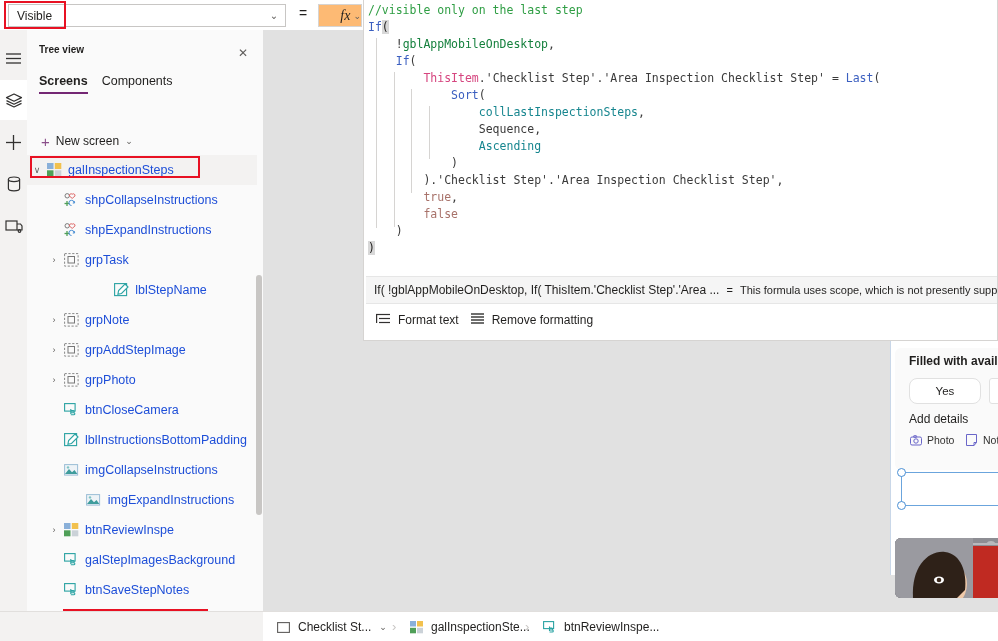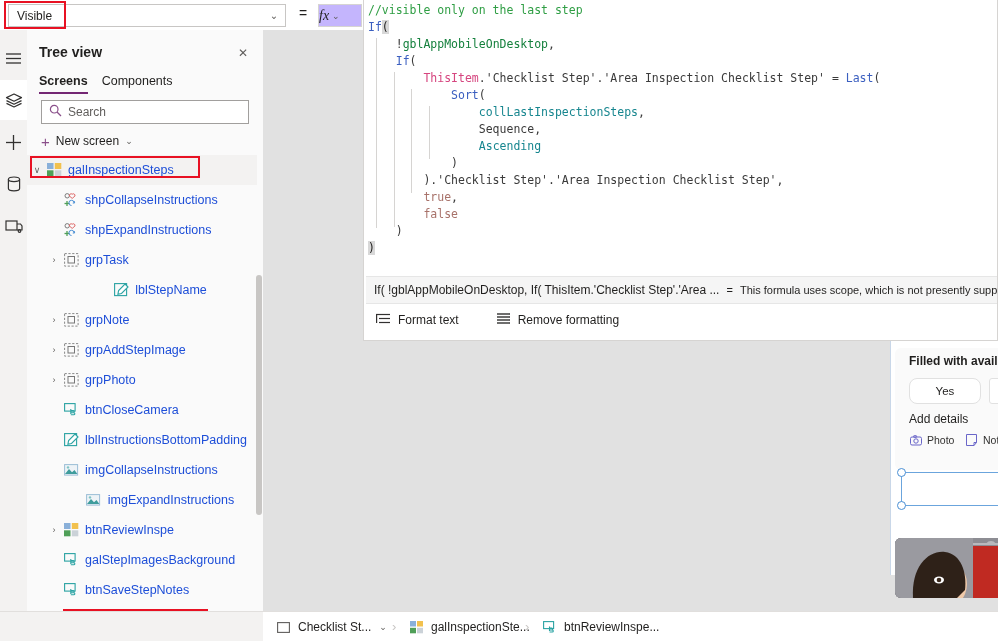--- a/index.html
+++ b/index.html
@@ -13,34 +13,34 @@
   .abs{position:absolute;}
 
   
   #topbar{left:0;top:0;width:998px;height:30px;background:#ffffff;border-bottom:1px solid #e6e6e6;}
   #propdrop{left:8px;top:4px;width:278px;height:23px;border:1px solid #c8c6c4;background:#fff;
             display:flex;align-items:center;box-sizing:border-box;}
   #propdrop .lbl{padding-left:8px;flex:1;font-size:12px;color:#201f1e;}
   #propdrop .chev{width:22px;text-align:center;color:#605e5c;font-size:10px;}
   #propHL{left:4px;top:1px;width:62px;height:28px;border:2px solid #e81123;box-sizing:border-box;pointer-events:none;}
   #eqsign{left:292px;top:5px;width:22px;height:20px;text-align:center;font-size:14px;color:#201f1e;}
-  #fxbtn{left:318px;top:4px;width:44px;height:23px;border:1px solid #d6d4d2;background:#c4b5fd;
-         display:flex;align-items:center;justify-content:flex-start;gap:3px;box-sizing:border-box;}
+  #fxbtn{left:318px;top:4px;width:44px;height:23px;border:1px solid #d6d4d2;background:#fdba74;
+         display:flex;align-items:center;justify-content:flex-end;gap:3px;box-sizing:border-box;}
   #fxbtn .fx{font-family:"Liberation Serif",serif;font-style:italic;font-size:14px;}
   #fxbtn .chev{font-size:9px;color:#605e5c;}
 
   
   #rail{left:0;top:30px;width:27px;height:611px;background:#f3f2f1;border-right:1px solid #e1dfdd;}
   .railbtn{position:absolute;left:0;width:27px;height:40px;display:flex;align-items:center;justify-content:center;color:#323130;}
   .railbtn.sel{background:#ffffff;}
   .railbtn svg{display:block;}
 
   
   #treepanel{left:27px;top:30px;width:236px;height:581px;background:#fafafa;border-right:1px solid #e1dfdd;}
-  #tvtitle{left:12px;top:14px;font-size:14px;font-weight:bold;color:#201f1e;}
+  #tvtitle{left:12px;top:14px;font-size:10px;font-weight:bold;color:#201f1e;}
   #tvclose{left:206px;top:13px;width:20px;height:20px;display:flex;align-items:center;justify-content:center;color:#605e5c;}
   #tvtabs{left:12px;top:44px;width:220px;height:24px;}
   .tvtab{float:left;margin-right:14px;font-size:12.5px;color:#201f1e;padding-bottom:4px;}
   .tvtab.act{border-bottom:2px solid #742774;font-weight:bold;}
   #searchbox{left:14px;top:70px;width:208px;height:24px;border:1px solid #a19f9d;background:#fff;
              display:flex;align-items:center;box-sizing:border-box;}
   #searchbox .si{width:26px;text-align:center;color:#8a4f8a;}
   #searchbox .sp{color:#605e5c;font-size:12px;}
   #newscreen{left:14px;top:100px;width:180px;height:22px;display:flex;align-items:center;gap:6px;color:#201f1e;}
   #newscreen .plus{color:#8a4f8a;font-size:15px;line-height:1;}
@@ -89,21 +89,21 @@
   .tl{color:#17868f;}  
   .pl{color:#3a3a3a;}  
   .bl{color:#a8726a;}  
   .cur{background:#d8d8d8;}
   #fxerr{position:absolute;left:2px;top:276px;width:631px;height:26px;background:#f5f5f5;
          border-top:1px solid #e6e6e6;border-bottom:1px solid #e6e6e6;
          display:flex;align-items:center;overflow:hidden;}
   #fxerr .e1{padding-left:8px;font-size:12px;color:#201f1e;white-space:nowrap;}
   #fxerr .eq{padding:0 7px;font-size:11px;color:#201f1e;}
   #fxerr .e2{font-size:11px;color:#201f1e;white-space:nowrap;}
-  #fxtools{position:absolute;left:2px;top:305px;width:631px;height:30px;display:flex;align-items:center;gap:38px;padding-left:10px;box-sizing:border-box;}
+  #fxtools{position:absolute;left:2px;top:305px;width:631px;height:30px;display:flex;align-items:center;gap:12px;padding-left:10px;box-sizing:border-box;}
   .fxtool{display:flex;align-items:center;gap:7px;font-size:12px;color:#201f1e;}
 
   
   #botbar{left:263px;top:611px;width:735px;height:30px;background:#ffffff;border-top:1px solid #e1dfdd;}
   .crumb{position:absolute;top:0;height:30px;display:flex;align-items:center;gap:6px;font-size:12px;color:#201f1e;}
   .crumb .ci{width:17px;height:15px;display:flex;align-items:center;justify-content:center;}
   .crumb .cv{font-size:9px;color:#605e5c;margin-left:2px;}
   .sep{position:absolute;top:7px;width:10px;height:16px;color:#c8c6c4;font-size:13px;}
   #leftbot{left:0;top:611px;width:263px;height:30px;background:#f3f2f1;border-top:1px solid #e1dfdd;}
 </style>
@@ -168,31 +168,20 @@
       </svg>
   </div>
 </div>
 
 <div class="abs" id="treepanel">
   <div class="abs" id="tvtitle">Tree view</div>
   <div class="abs" id="tvclose">✕</div>
   <div class="abs" id="tvtabs">
     <div class="tvtab act">Screens</div>
     <div class="tvtab">Components</div>
-  </div>
-  <div class="abs" id="searchbox">
-    <span class="si">
-      <svg width="13" height="13" viewBox="0 0 13 13">
-          <g fill="none" stroke="#8a4f8a" stroke-width="1.2">
-        <circle cx="5.2" cy="5.2" r="3.8"></circle>
-            <line x1="8" y1="8" x2="12" y2="12"></line>
-          </g>
-        </svg>
-    </span>
-    <span class="sp">Search</span>
   </div>
   <div class="abs" id="newscreen">
     <span class="plus">+</span>
     <span>New screen</span>
     <span class="chev">⌄</span>
   </div>
 </div>
 
 <div class="abs" id="treelist">
     <div class="tnode sel" style="padding-left: 3px;">

